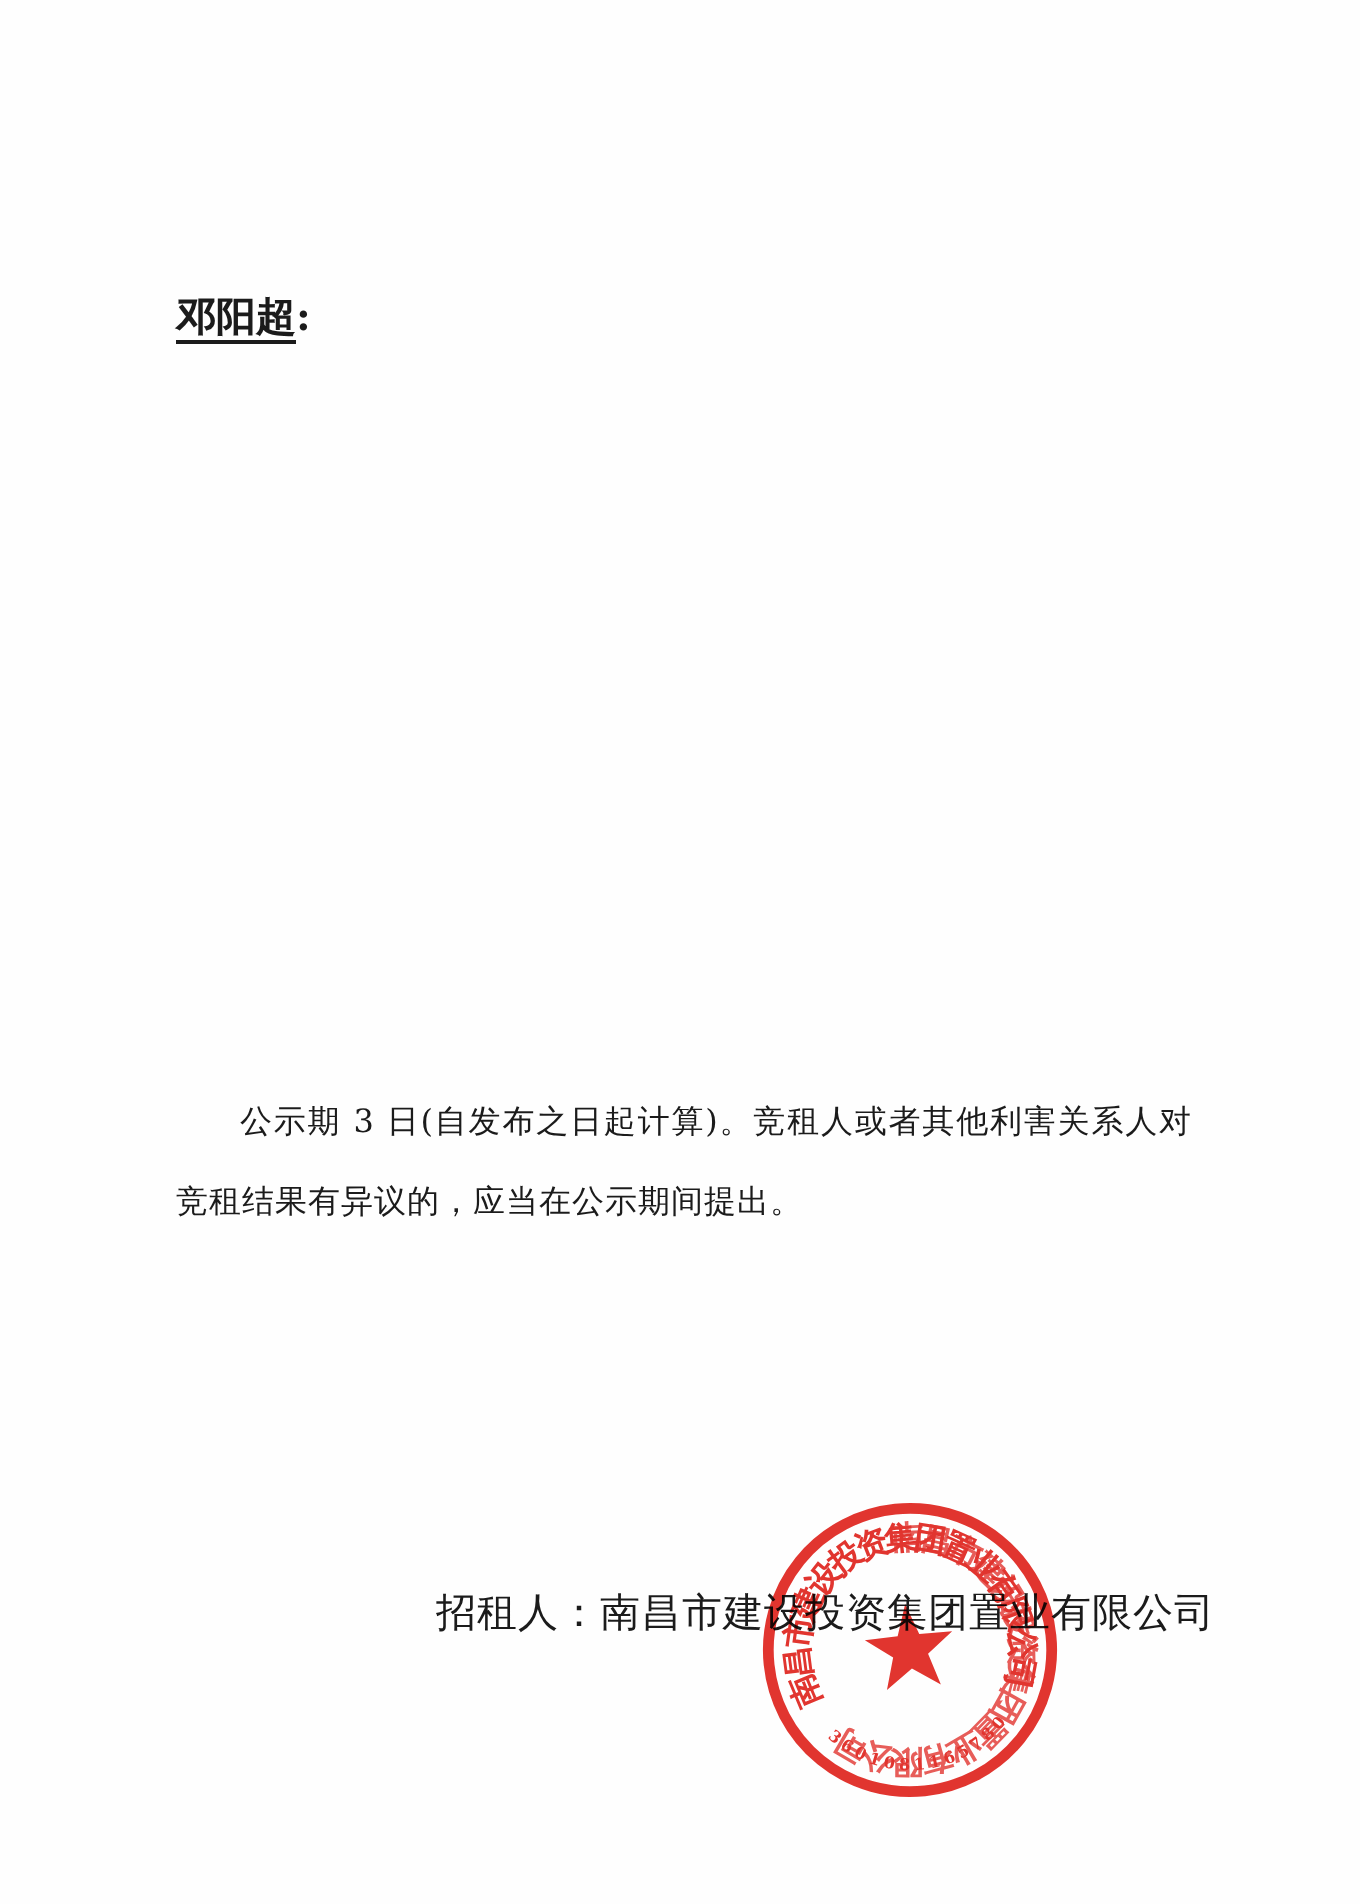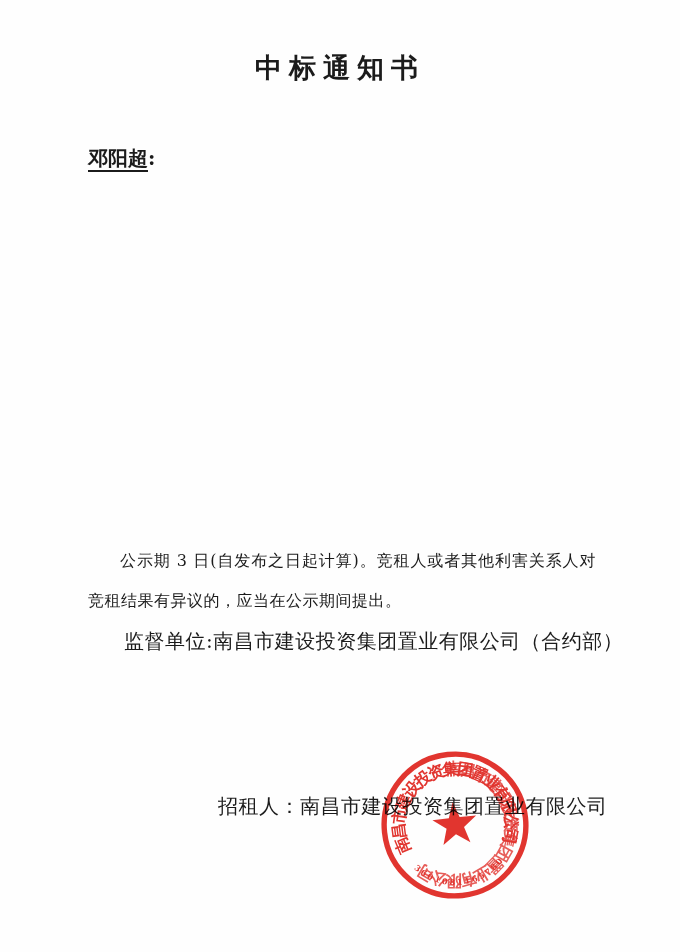--- a/index.html
+++ b/index.html
@@ -111,29 +111,27 @@
   .stamp text { font-family: "DejaVu Serif", "Liberation Serif", serif; }
   .stamp .ring-label { font-size: 21px; font-weight: bold; letter-spacing: -3.5px; }
   .stamp .serial { font-size: 10.5px; font-weight: bold; letter-spacing: 3px; }
   .ghost { opacity: 0.8; }
 </style>
 </head>
 <body>
 
 <div class="page">
 
-  <div class="title">中标通知书</div>
 
   <div class="addressee"><span class="name">邓阳超</span><span>:</span></div>
 
 
 
   <div class="notice-para">公示期 3 日(自发布之日起计算)。竞租人或者其他利害关系人对竞租结果有异议的，应当在公示期间提出。</div>
 
-  <div class="supervisor-line">监督单位:南昌市建设投资集团置业有限公司（合约部）</div>
 
 
   <div class="signature-line"><span>招租人：</span><span>南昌市建设投资集团置业有限公司</span></div>
 
 
   <svg class="stamp" viewBox="0 0 200 200" aria-hidden="true">
     <defs>
       <path id="ringTextArc" d="M 38,122.6 A 66,66 0 1 1 162,122.6" fill="none"></path>
       <path id="serialArc" d="M 36.1,144.7 A 78,78 0 0 0 163.9,144.7" fill="none"></path>
     </defs>

